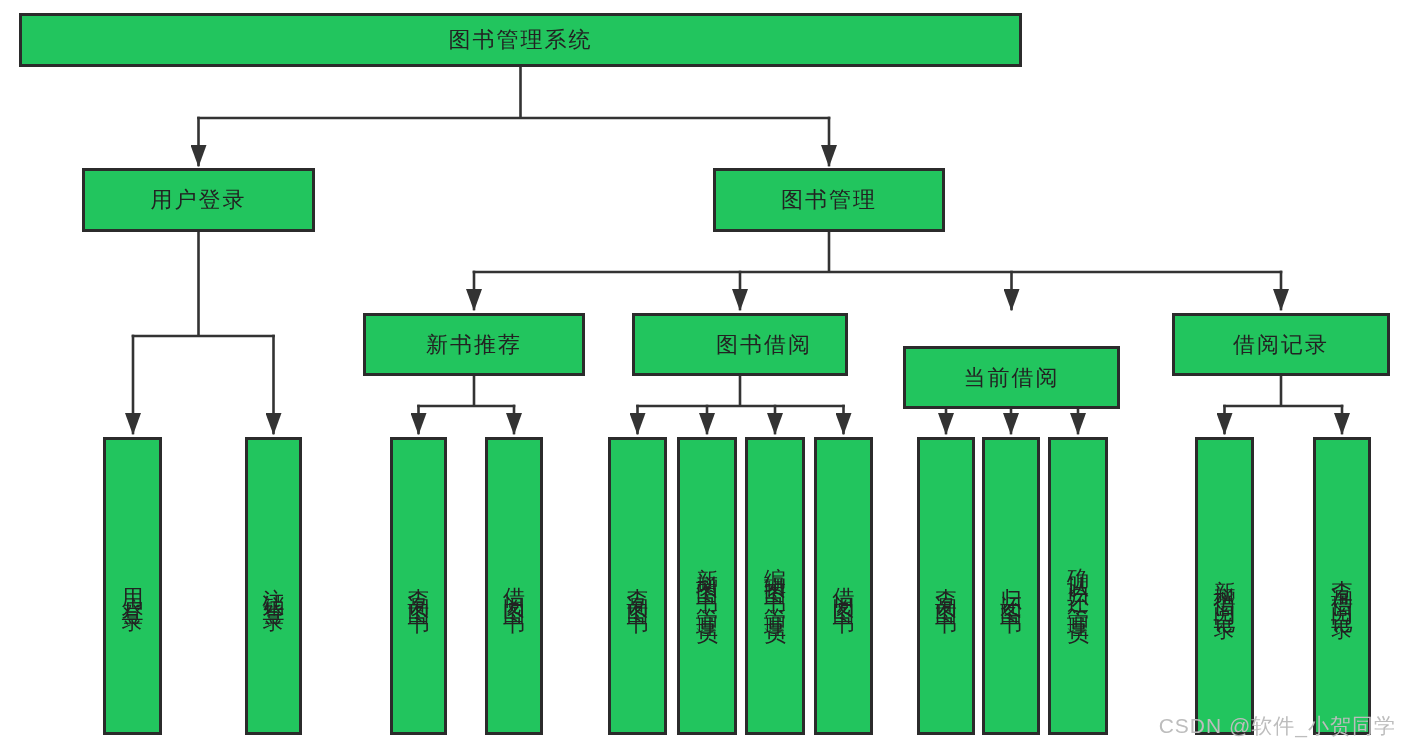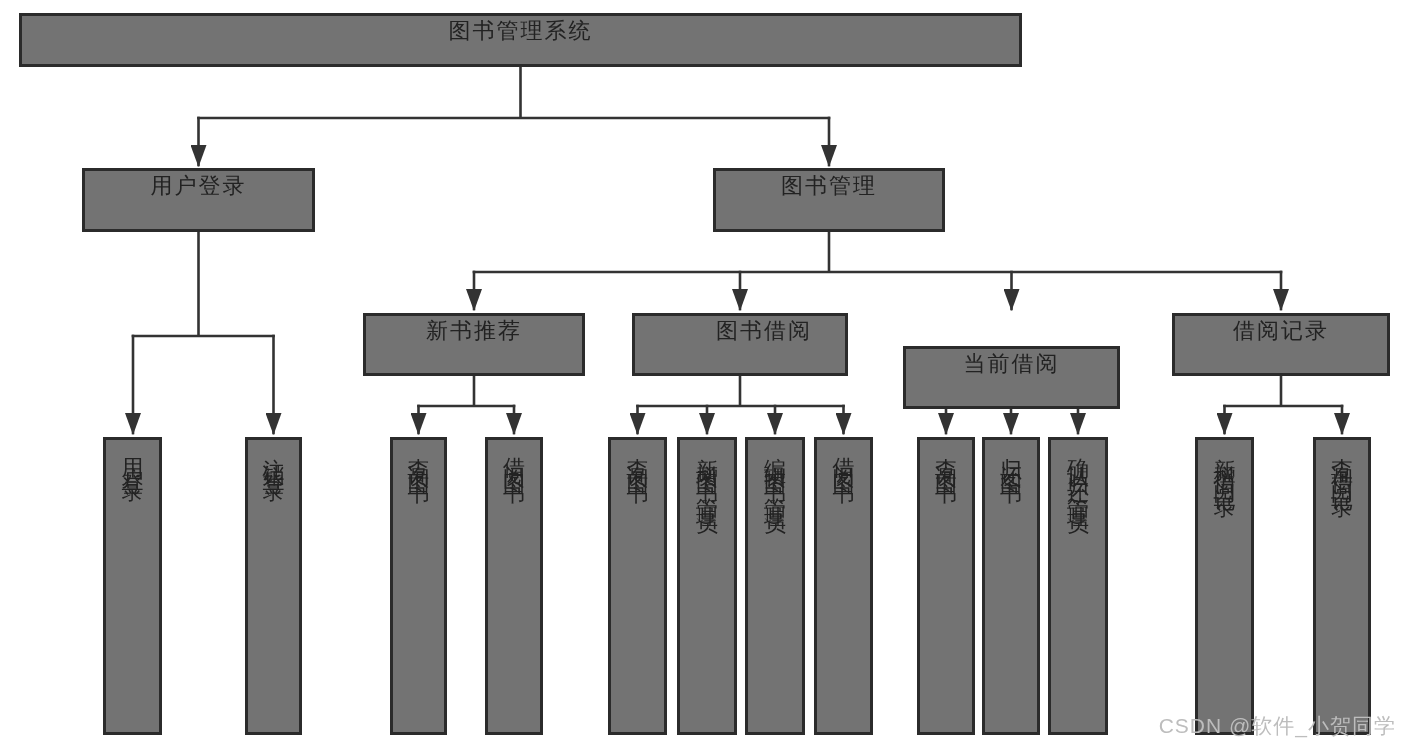--- a/index.html
+++ b/index.html
@@ -32,24 +32,24 @@
   .lines {
     stroke: var(--line);
     fill: none;
   }
   #arw path {
     fill: var(--line);
     stroke: none;
   }
   .node {
     position: absolute;
-    background: #737373;
+    background: #22c55e;
     border: 3px solid var(--border);
     display: flex;
-    align-items: flex-start;
+    align-items: center;
     justify-content: center;
     color: var(--text);
     z-index: 1;
     font-family: Liberation Serif, serif;
   }
   .hbox {
     font-size: 22px;
     letter-spacing: 2px;
     white-space: nowrap;
   }

